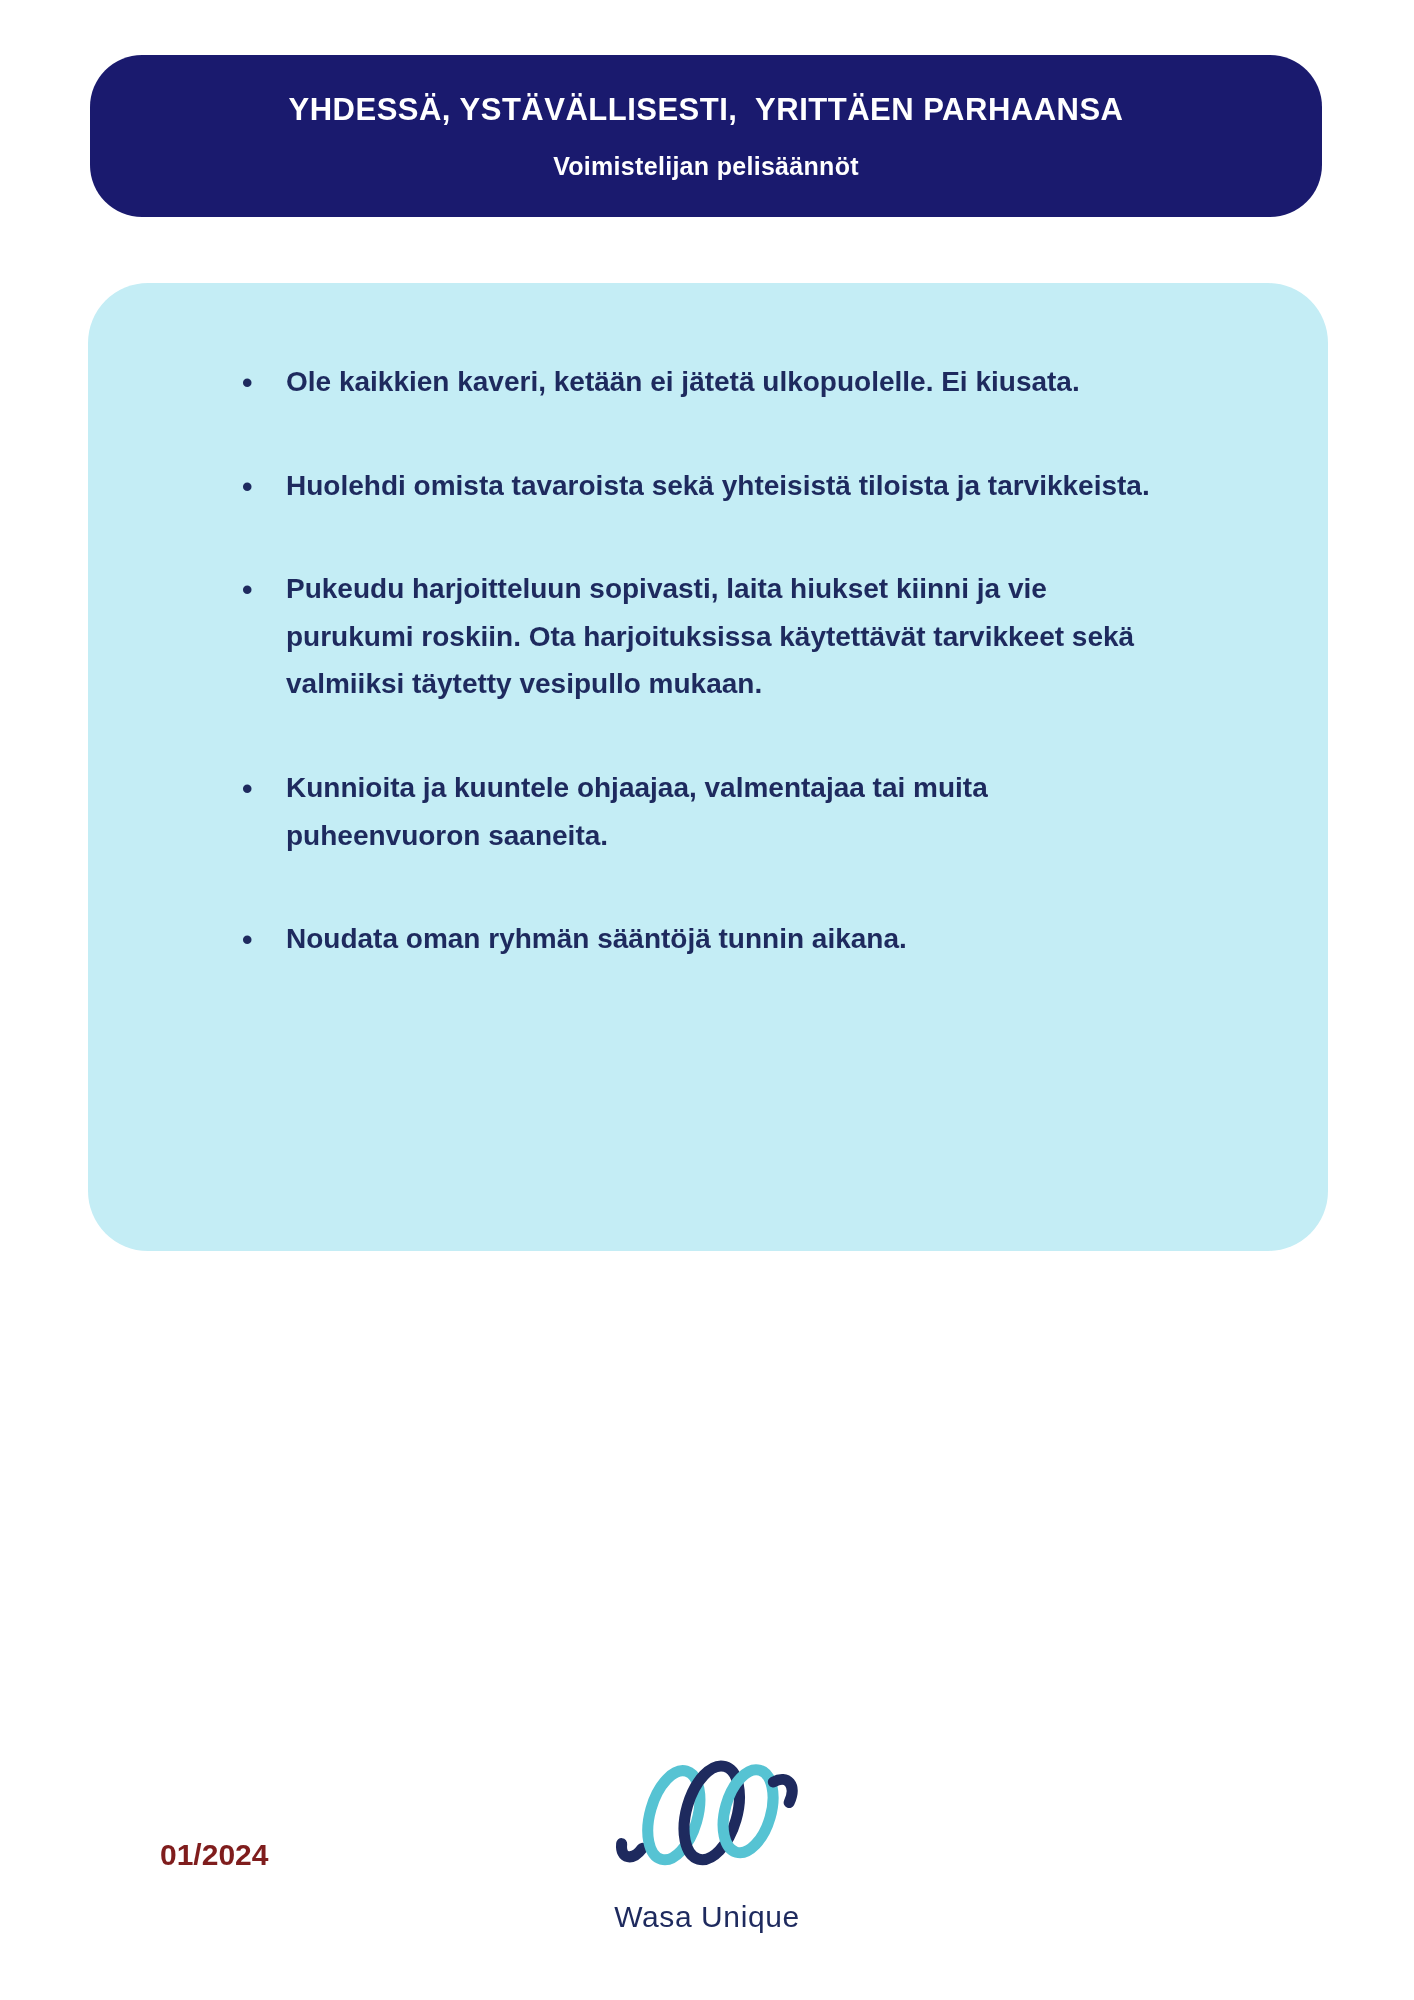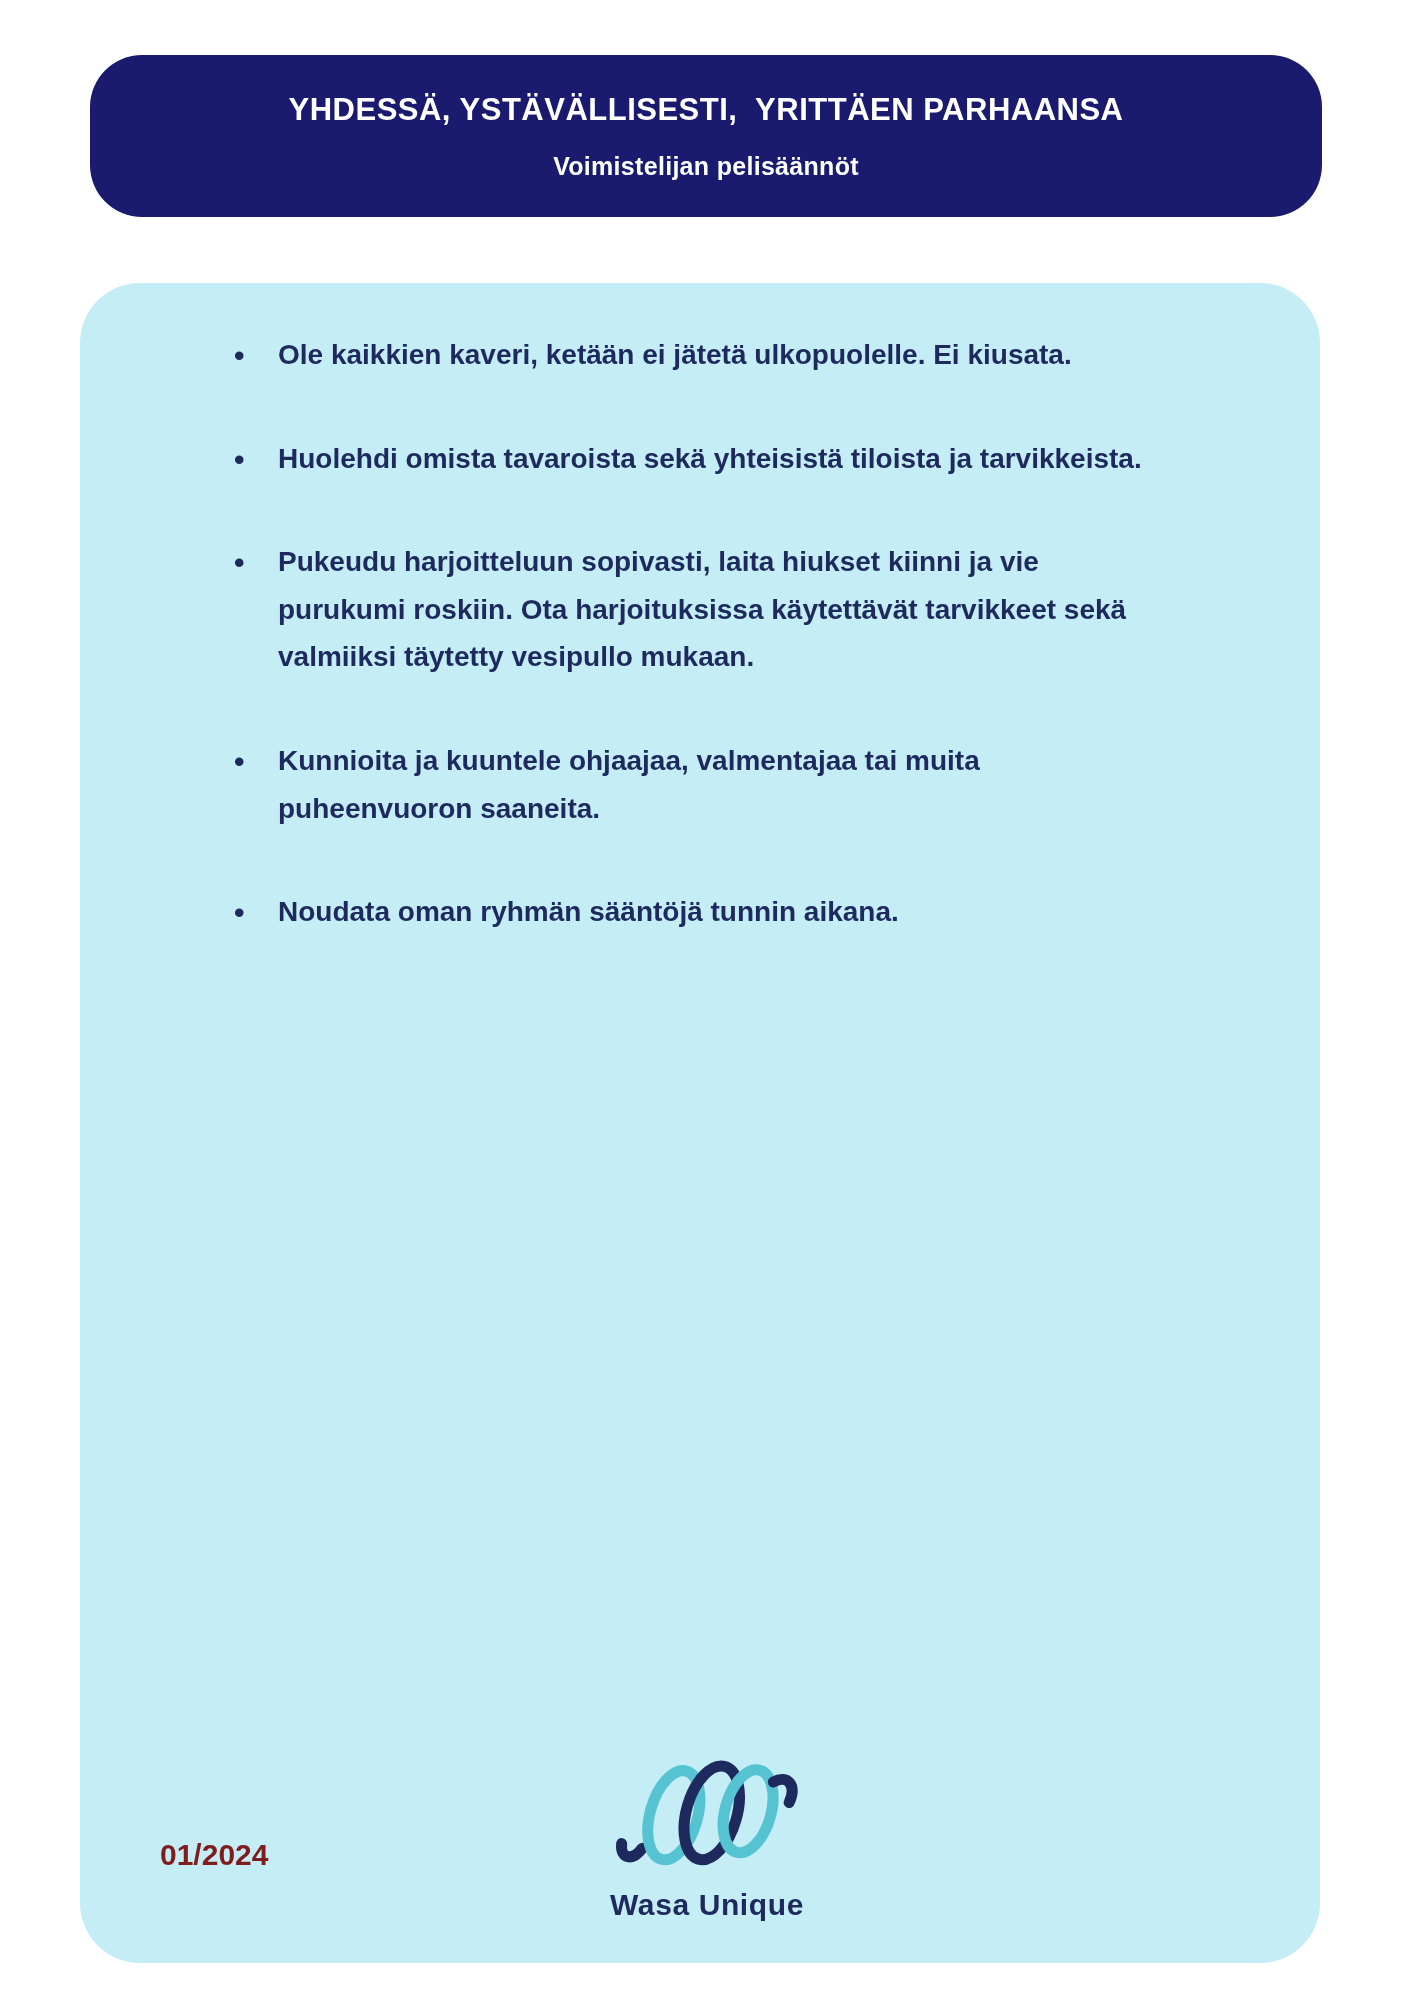--- a/index.html
+++ b/index.html
@@ -36,25 +36,25 @@
   }
   .banner-subtitle {
     font-size: 25px;
     font-weight: bold;
     letter-spacing: 0.3px;
   }
 
   
   .card {
     position: absolute;
-    left: 80px; top: 283px;
-    width: 1240px; height: 1680px;
+    left: 88px; top: 283px;
+    width: 1240px; height: 968px;
     background: #C4EDF5;
     border-radius: 60px;
-    padding: 48px 140px 0 140px;
+    padding: 75px 140px 0 140px;
     color: #1E2A5E;
   }
   .rules-list {
     list-style: none;
   }
   .rules-list li {
     position: relative;
     padding-left: 58px;
     margin-bottom: 56px;
     font-size: 28px;
@@ -81,23 +81,23 @@
     color: #7f1d1d;
   }
   .footer-brand {
     position: absolute;
     left: 0; top: 1752px;
     width: 100%;
     text-align: center;
   }
   .footer-brand svg { display: block; margin: 0 auto; }
   .brand-name {
-    margin-top: 8px;
+    margin-top: 20px;
     font-size: 30px;
-    font-weight: bold;
+    font-weight: normal;
     letter-spacing: 0.6px;
     color: #1E2A5E;
   }
 </style>
 </head>
 <body>
 
 <div class="page">
 
   <div class="banner">

